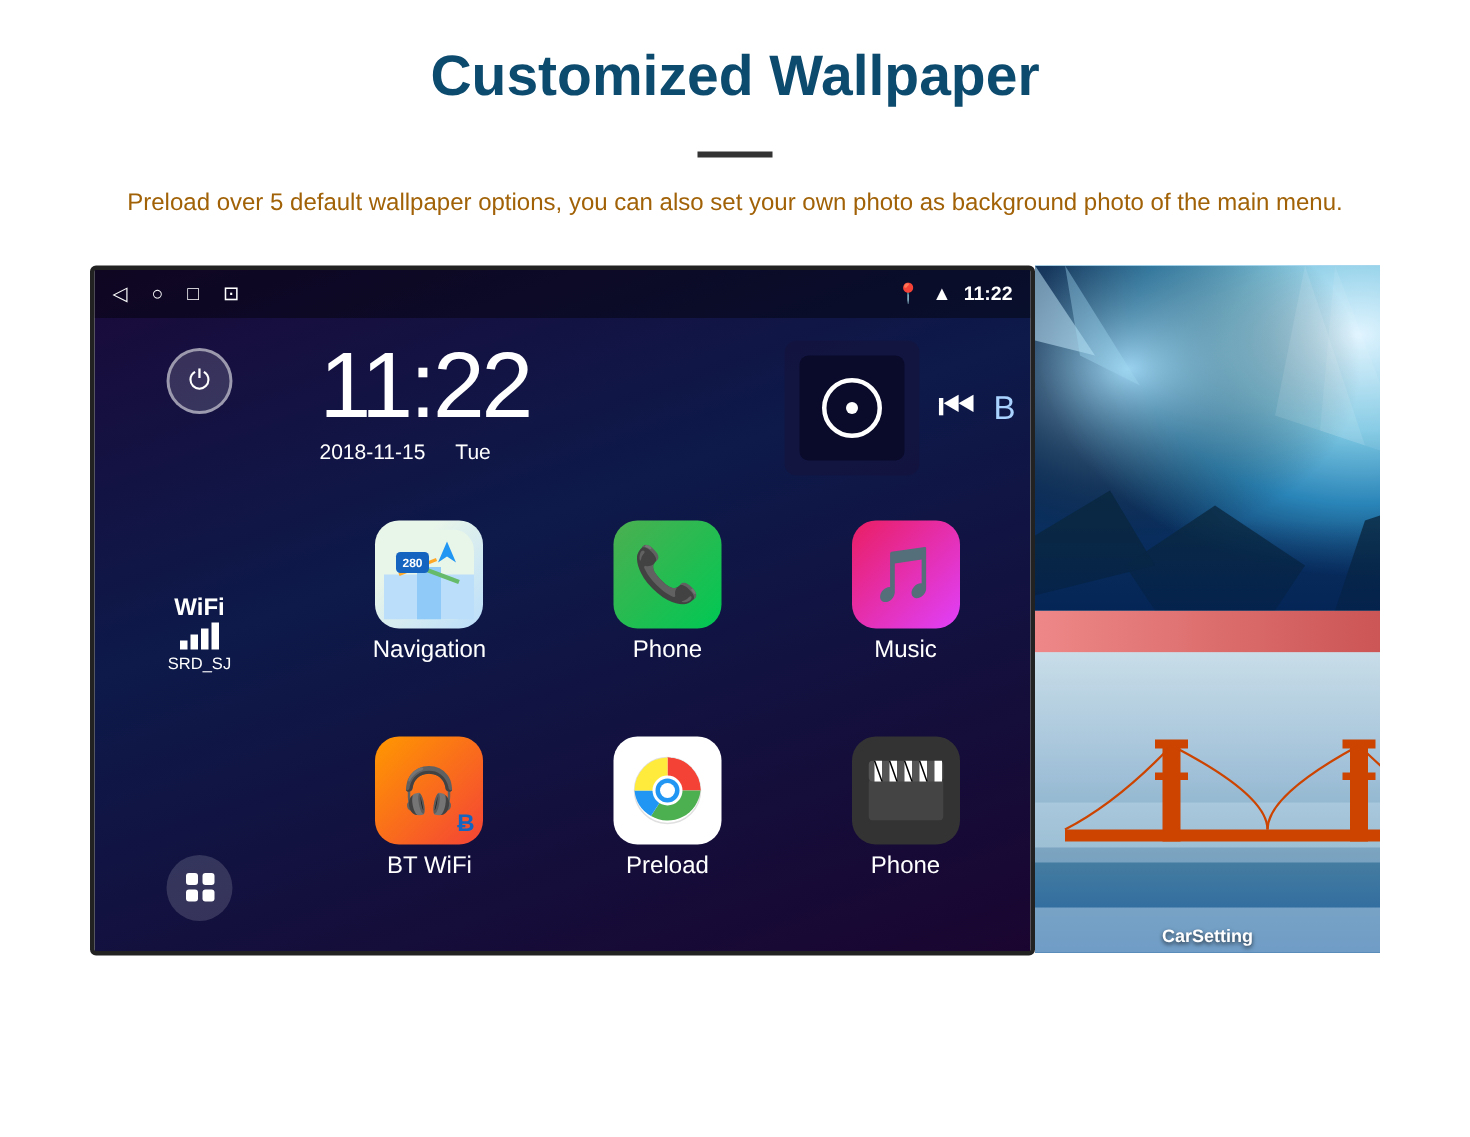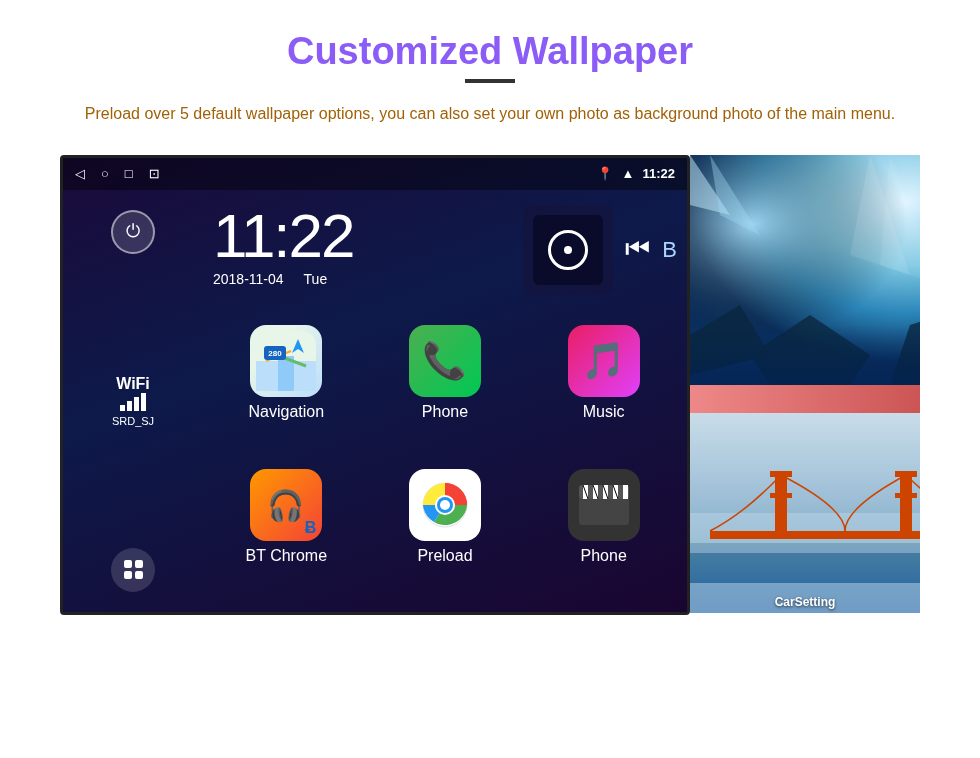--- a/index.html
+++ b/index.html
@@ -13,22 +13,22 @@
 
     .page-wrapper {
       width: 980px;
       padding: 30px 60px 20px;
     }
 
     .page-title {
       text-align: center;
       font-size: 38px;
       font-weight: 900;
-      color: #8b5cf6;
-      margin-bottom: 6px;
+      color: #0c4a6e;
+      margin-bottom: 28px;
     }
 
     .title-divider {
       width: 50px;
       height: 4px;
       background: #333;
       margin: 0 auto 18px;
     }
 
     .page-subtitle {
@@ -425,21 +425,21 @@
               <div class="grid-dot"></div>
             </div>
           </div>
         </div>
 
         <div class="clock-area">
           <div class="clock-top">
             <div class="clock-display">
               <div class="clock-time">11:22</div>
               <div class="clock-date">
-                <span>2018-11-04</span>
+                <span>2018-11-15</span>
                 <span>Tue</span>
               </div>
             </div>
 
             <div class="widgets-row">
               <div class="widget-box">
                 <div class="widget-inner">
                   <div class="signal-icon">
                     <div class="signal-dot"></div>
                   </div>
@@ -484,21 +484,21 @@
                 <span style="font-size:36px;">🎵</span>
               </div>
               <span class="app-label">Music</span>
             </div>
 
             <div class="app-item">
               <div class="app-icon" style="background:linear-gradient(135deg,#ff9800,#f44336);">
                 <span style="font-size:30px;">🎧</span>
                 <span style="position:absolute;bottom:4px;right:6px;font-size:16px;color:#1565c0;font-weight:bold;">Ƀ</span>
               </div>
-              <span class="app-label">BT Chrome</span>
+              <span class="app-label">BT WiFi</span>
             </div>
 
             <div class="app-item">
               <div class="chrome-icon">
                 <svg width="60" height="60" viewBox="0 0 60 60">
                   <rect width="60" height="60" rx="14" fill="white"></rect>
 
                   <circle cx="30" cy="30" r="22" fill="none" stroke="#e0e0e0" stroke-width="1"></circle>
 
                   <path d="M30 8 L52 30 A22 22 0 0 0 30 8Z" fill="#f44336"></path>

